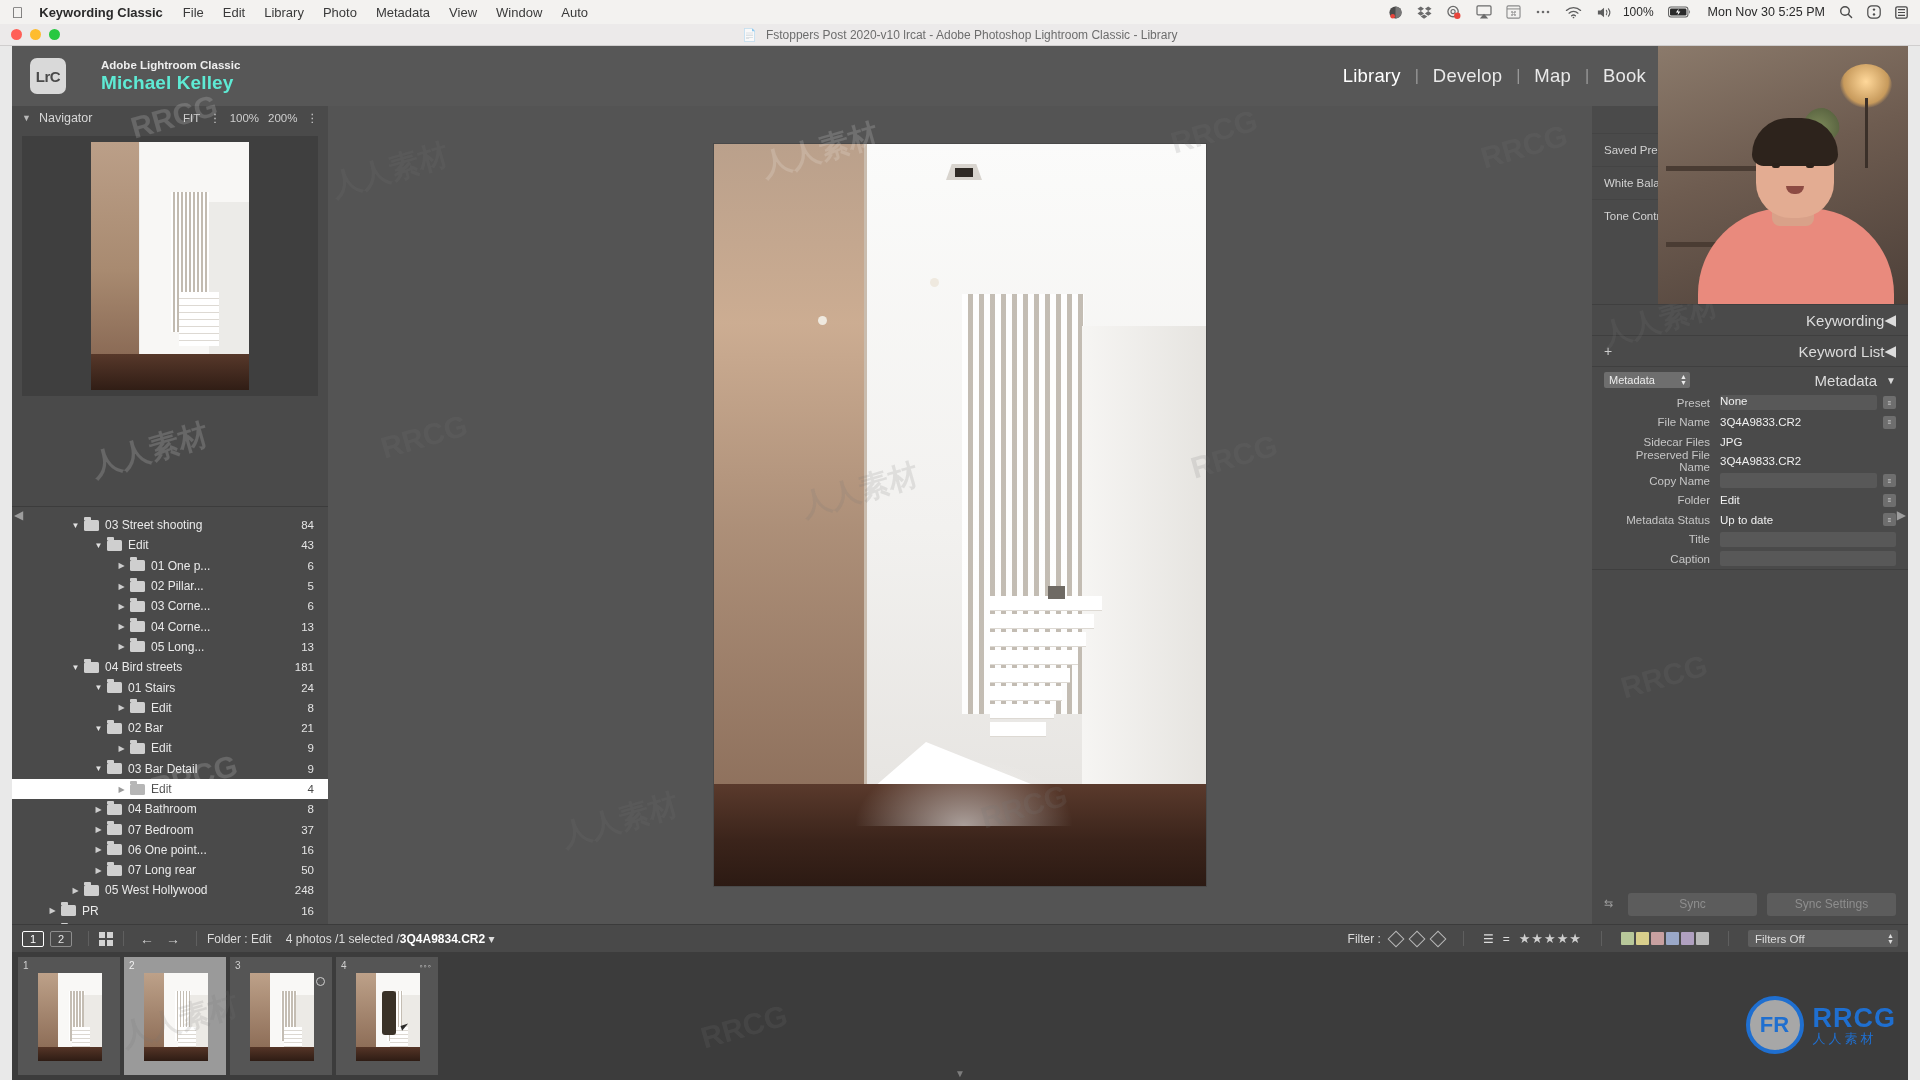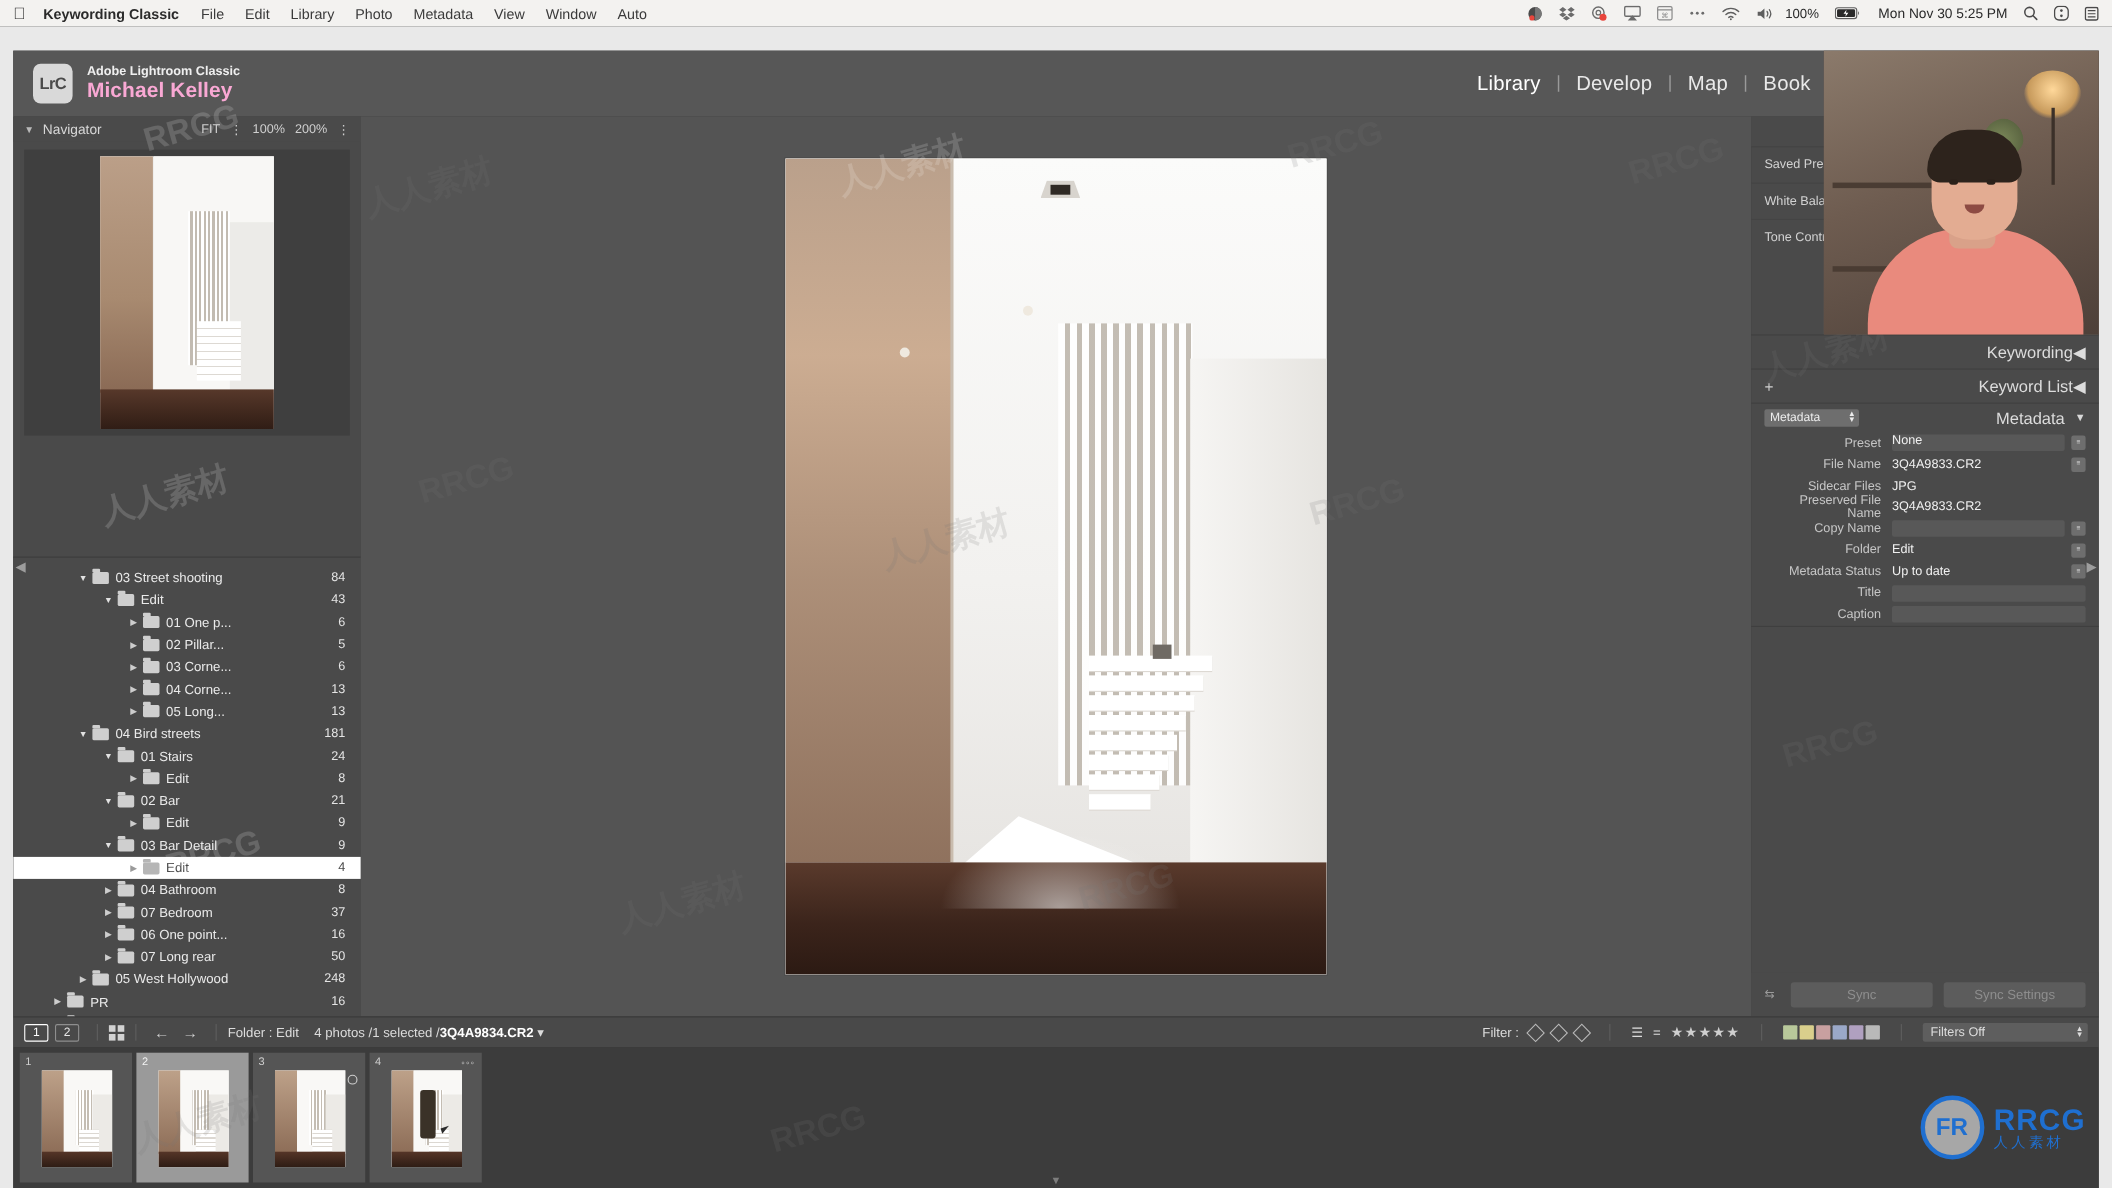--- a/index.html
+++ b/index.html
@@ -45,29 +45,29 @@
   
   #lrshell {
     position:absolute; left:12px; top:22px; width:1896px; height:1034px;
     background:#3a3a3a; overflow:hidden;
   }
   
   #idbar {
     position:absolute; left:0; top:0; width:1896px; height:60px;
     background:#575757; display:flex; align-items:center;
   }
-  #idplate { display:flex; align-items:center; padding-left:18px; }
+  #idplate { display:flex; align-items:center; padding-left:18px;gap:22px; }
   #lrc-badge {
     width:36px; height:36px; border-radius:7px; background:#d9d9d9;
     color:#4a4a4a; font-size:15px; font-weight:bold;
     display:flex; align-items:center; justify-content:center; letter-spacing:-.5px;
   }
   #idtext { margin-left:13px; line-height:1.12; }
   #idtext .small { font-size:11.5px; color:#efefef; font-weight:bold; }
-  #idtext .big { font-size:19px; color:#f9a8d4; font-weight:bold; letter-spacing:.1px; }
+  #idtext .big { font-size:19px; color:#5eead4; font-weight:bold; letter-spacing:.1px; }
   #modules {
     position:absolute; right:248px; top:0; height:60px;
     display:flex; align-items:center; gap:0;
   }
   #modules .mod {
     font-size:18.5px; color:#e9e9e9; padding:0 14px; letter-spacing:.2px;
   }
   #modules .mod.active { color:#ffffff; }
   #modules .sep { color:#9a9a9a; font-size:16px; }
 
@@ -475,20 +475,31 @@
   <span class="sysicon">
     <svg width="13" height="13" viewBox="0 0 13 13" fill="#4a4a4a">
         <rect x="0.8" y="0.8" width="11.4" height="11.4" rx="1.6" fill="none" stroke="#4a4a4a" stroke-width="1.3"></rect>
         <path d="M3 3.6h7M3 6.5h7M3 9.4h7" stroke="#4a4a4a" stroke-width="1.1"></path>
       </svg>
   </span>
 </div>
 
 <div id="win">
 
+  <div id="titlebar">
+    <div class="traffic">
+      <span class="dot r"></span>
+      <span class="dot y"></span>
+      <span class="dot g"></span>
+    </div>
+    <div class="doctitle">
+      <span class="ficon">📄</span>
+      <span>Fstoppers Post 2020-v10 lrcat - Adobe Photoshop Lightroom Classic - Library</span>
+    </div>
+  </div>
 
   <div id="lrshell">
 
     <div id="idbar">
       <div id="idplate">
         <div id="lrc-badge">LrC</div>
         <div id="idtext">
           <div class="small">Adobe Lightroom Classic</div>
           <div class="big">Michael Kelley</div>
         </div>

